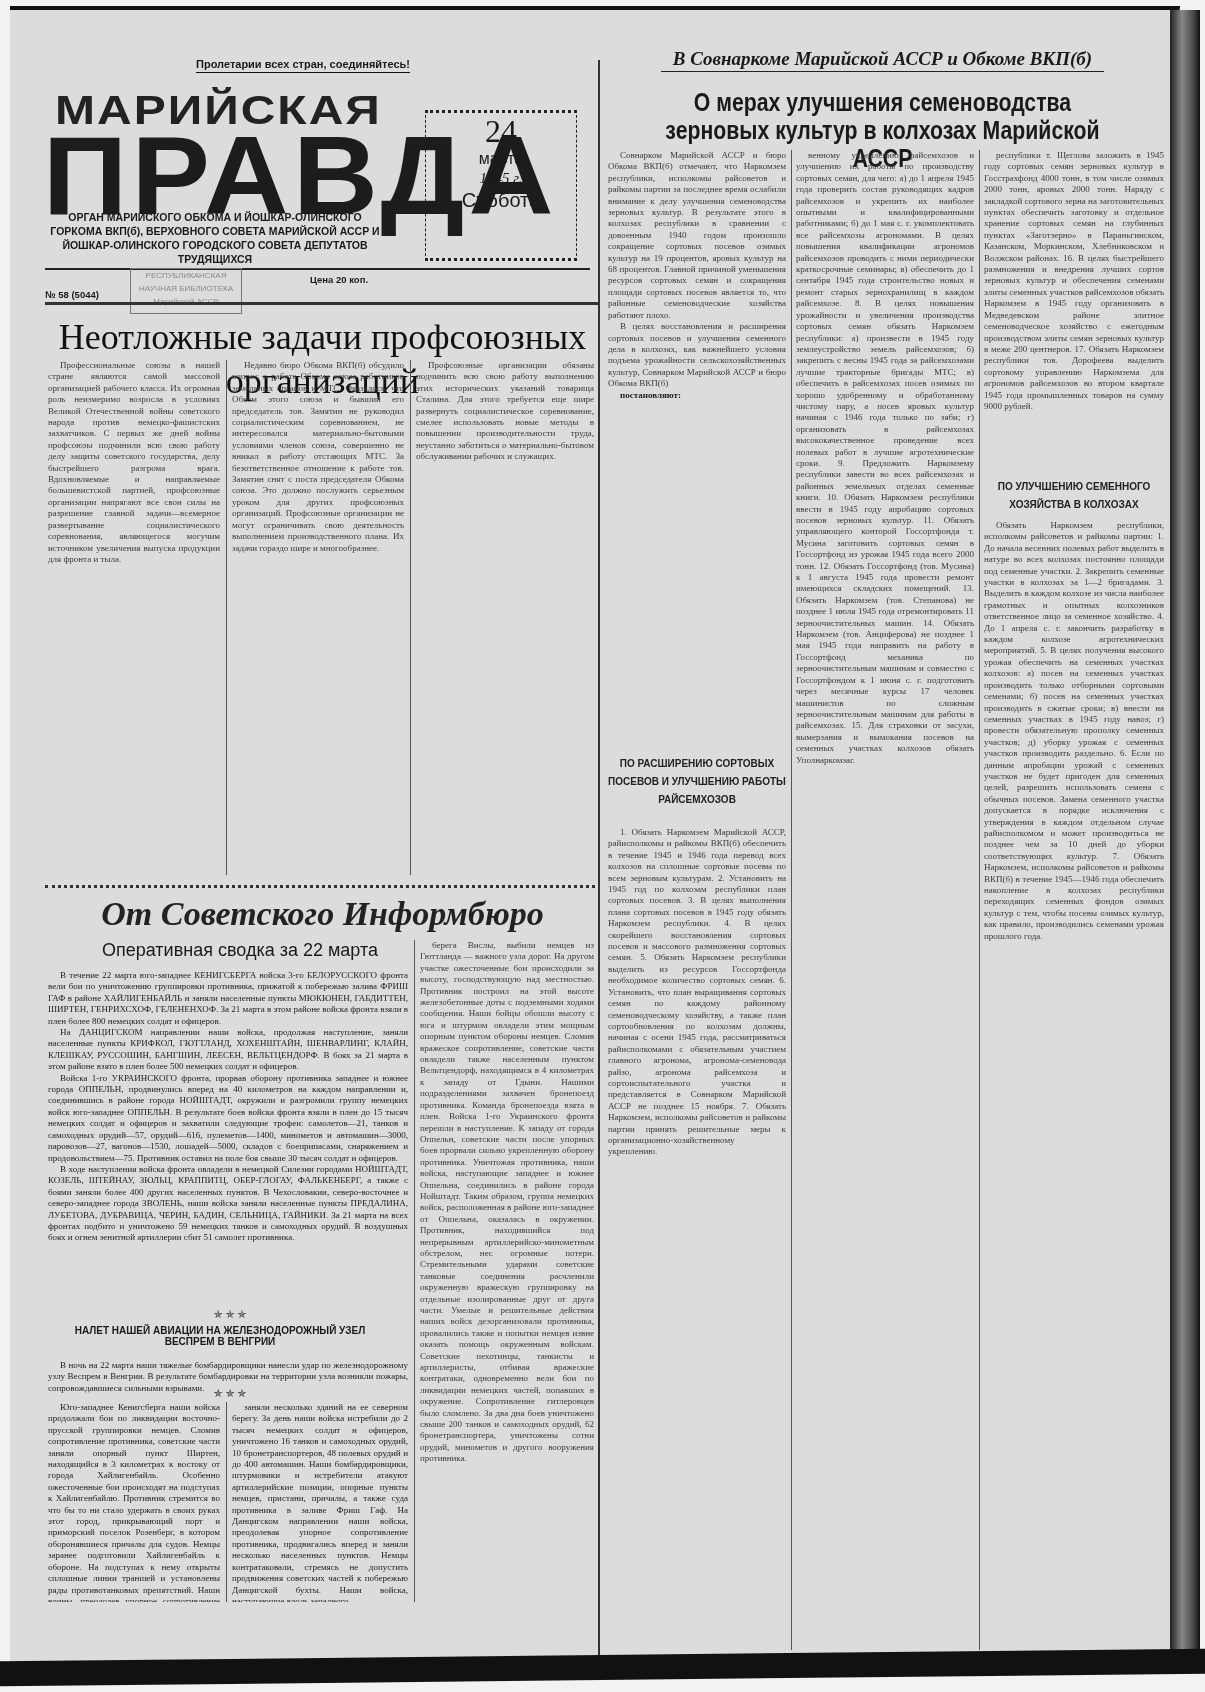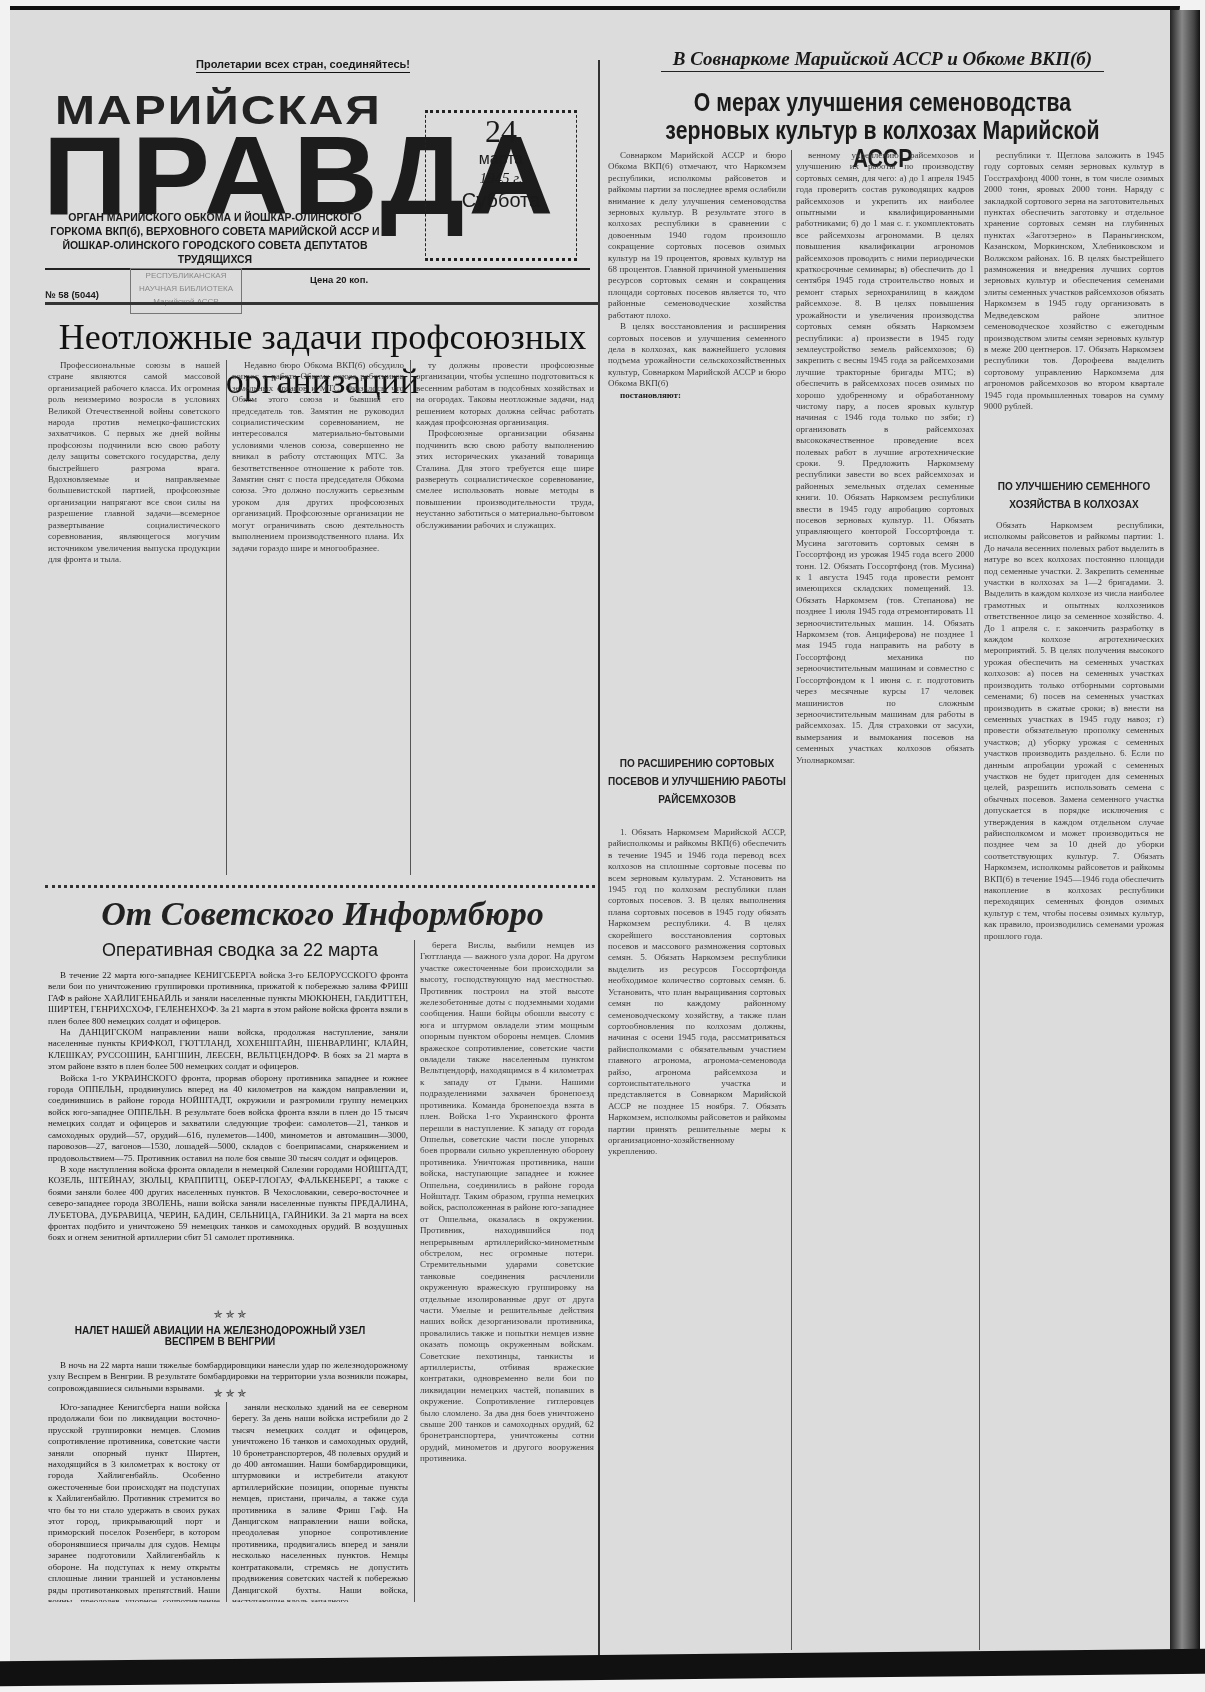--- a/index.html
+++ b/index.html
@@ -91,21 +91,20 @@
 <div class="abs h1">Неотложные задачи профсоюзных организаций</div>
 <div class="col" style="left:48px;top:360px;width:172px;height:515px;">
   <p>Профессиональные союзы в нашей стране являются самой массовой организацией рабочего класса. Их огромная роль неизмеримо возросла в условиях Великой Отечественной войны советского народа против немецко-фашистских захватчиков. С первых же дней войны профсоюзы подчинили всю свою работу делу защиты советского государства, делу быстрейшего разгрома врага. Вдохновляемые и направляемые большевистской партией, профсоюзные организации напрягают все свои силы на разрешение главной задачи—всемерное развертывание социалистического соревнования, являющегося могучим источником увеличения выпуска продукции для фронта и тыла.</p>
 </div>
 <div class="colrule" style="left:226px;top:360px;height:515px;"></div>
 <div class="col" style="left:232px;top:360px;width:172px;height:515px;">
   <p>Недавно бюро Обкома ВКП(б) обсудило вопрос о работе Обкома союза работников земельных органов и МТС. Оказалось, что Обком этого союза и бывший его председатель тов. Замятин не руководил социалистическим соревнованием, не интересовался материально-бытовыми условиями членов союза, совершенно не вникал в работу отстающих МТС. За безответственное отношение к работе тов. Замятин снят с поста председателя Обкома союза. Это должно послужить серьезным уроком для других профсоюзных организаций. Профсоюзные организации не могут ограничивать свою деятельность выполнением производственного плана. Их задачи гораздо шире и многообразнее.</p>
 </div>
 <div class="colrule" style="left:410px;top:360px;height:515px;"></div>
 <div class="col" style="left:416px;top:360px;width:178px;height:515px;">
-  <p>ту должны провести профсоюзные организации, чтобы успешно подготовиться к весенним работам в подсобных хозяйствах и на огородах. Таковы неотложные задачи, над решением которых должна сейчас работать каждая профсоюзная организация.</p>
   <p>Профсоюзные организации обязаны подчинить всю свою работу выполнению этих исторических указаний товарища Сталина. Для этого требуется еще шире развернуть социалистическое соревнование, смелее использовать новые методы в повышении производительности труда, неустанно заботиться о материально-бытовом обслуживании рабочих и служащих.</p>
 </div>
 
 <div class="abs hwave"></div>
 
 <div class="abs info">От Советского Информбюро</div>
 <div class="abs oper">Оперативная сводка за 22 марта</div>
 <div class="col" style="left:48px;top:970px;width:360px;height:320px;color:#222;">
   <p>В течение 22 марта юго-западнее КЕНИГСБЕРГА войска 3-го БЕЛОРУССКОГО фронта вели бои по уничтожению группировки противника, прижатой к побережью залива ФРИШ ГАФ в районе ХАЙЛИГЕНБАЙЛЬ и заняли населенные пункты МЮКЮНЕН, ГАБДИТТЕН, ШИРТЕН, ГЕНРИХСХОФ, ГЕЛЕНЕНХОФ. За 21 марта в этом районе войска фронта взяли в плен более 800 немецких солдат и офицеров.</p>
   <p>На ДАНЦИГСКОМ направлении наши войска, продолжая наступление, заняли населенные пункты КРИФКОЛ, ГЮТТЛАНД, ХОХЕНШТАЙН, ШЕНВАРЛИНГ, КЛАЙН, КЛЕШКАУ, РУССОШИН, БАНГШИН, ЛЕЕСЕН, ВЕЛЬТЦЕНДОРФ. В боях за 21 марта в этом районе взято в плен более 500 немецких солдат и офицеров.</p>

